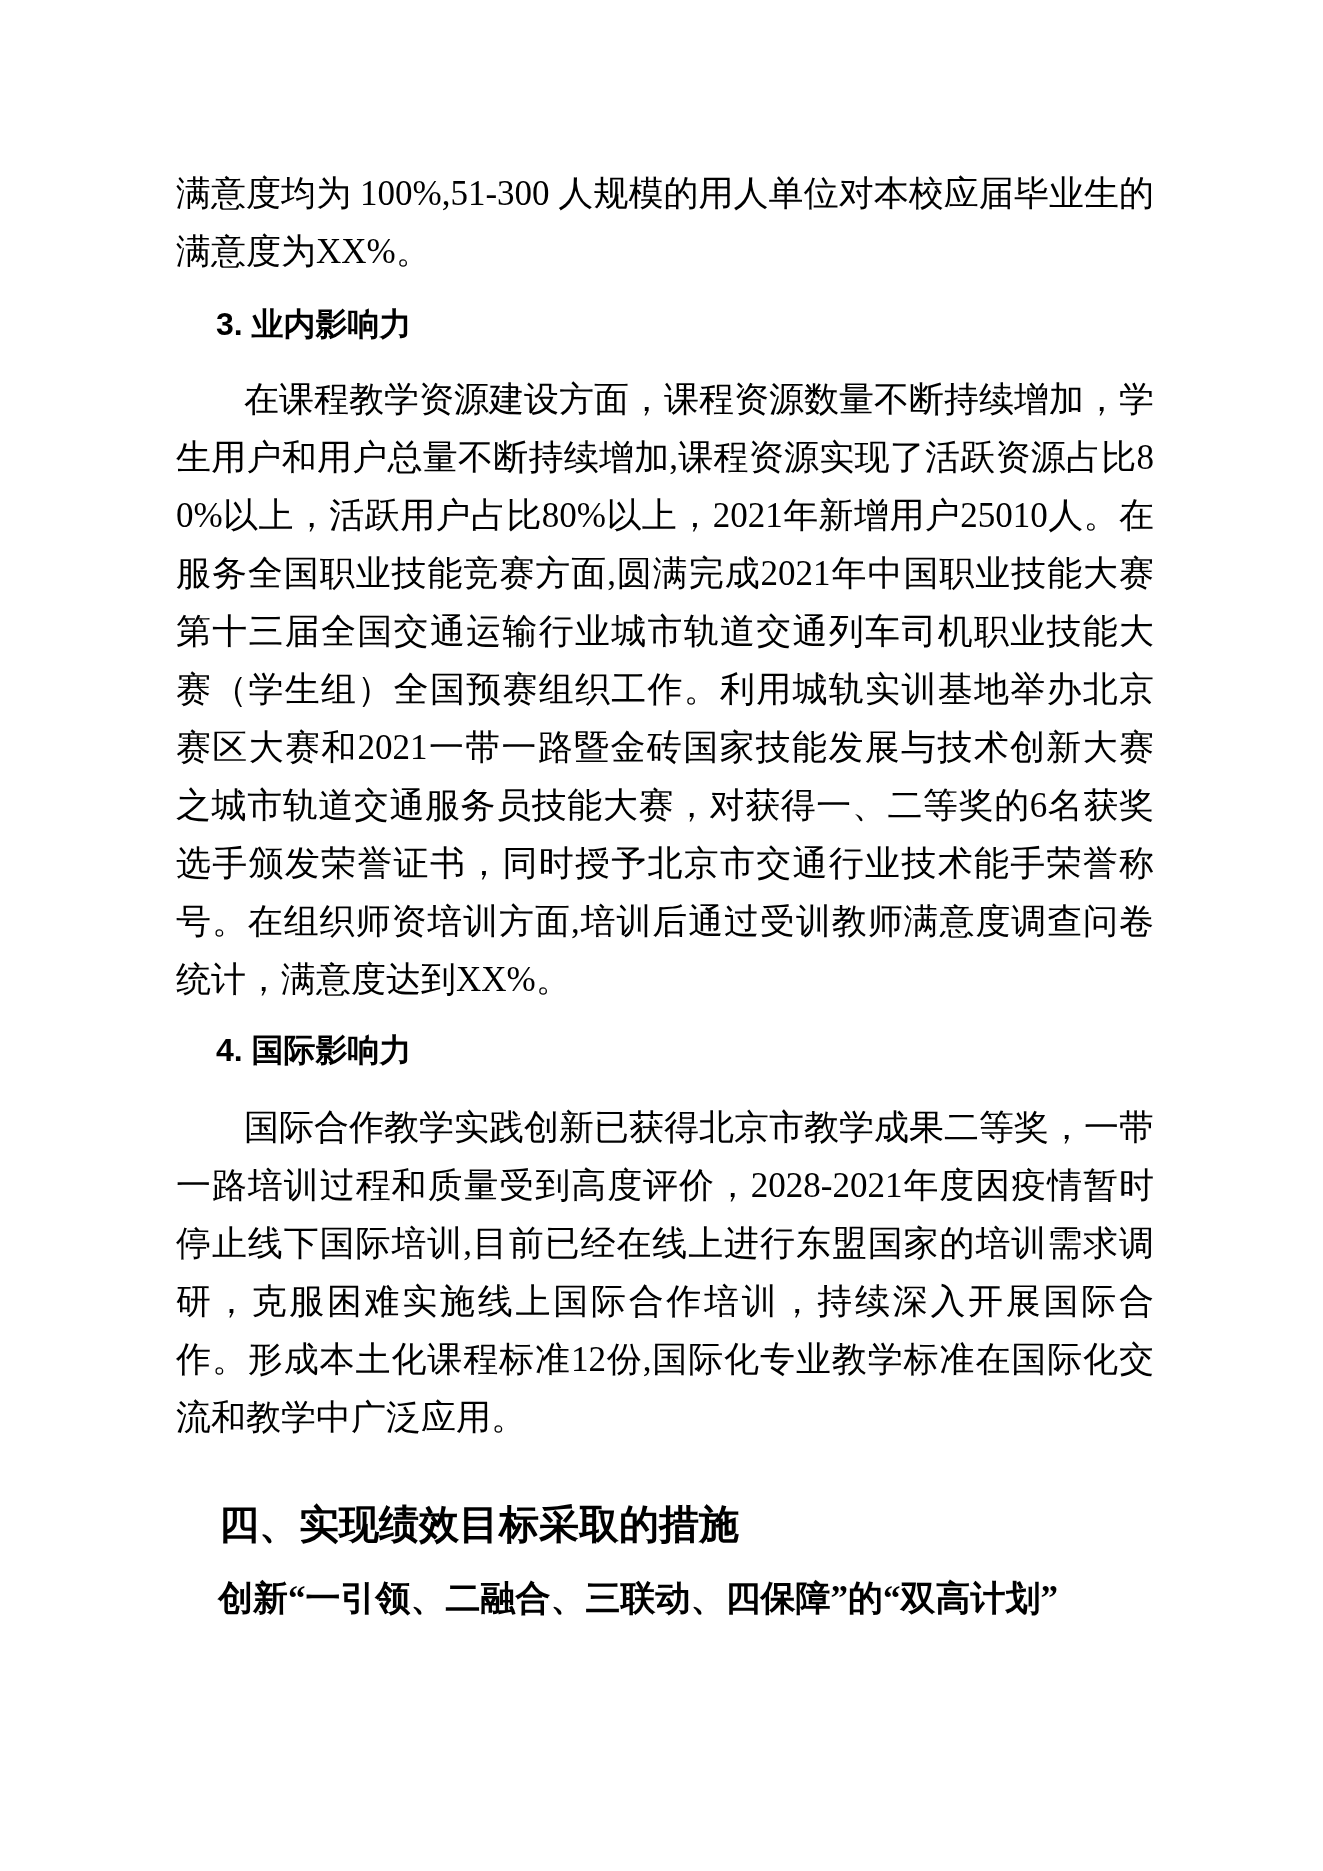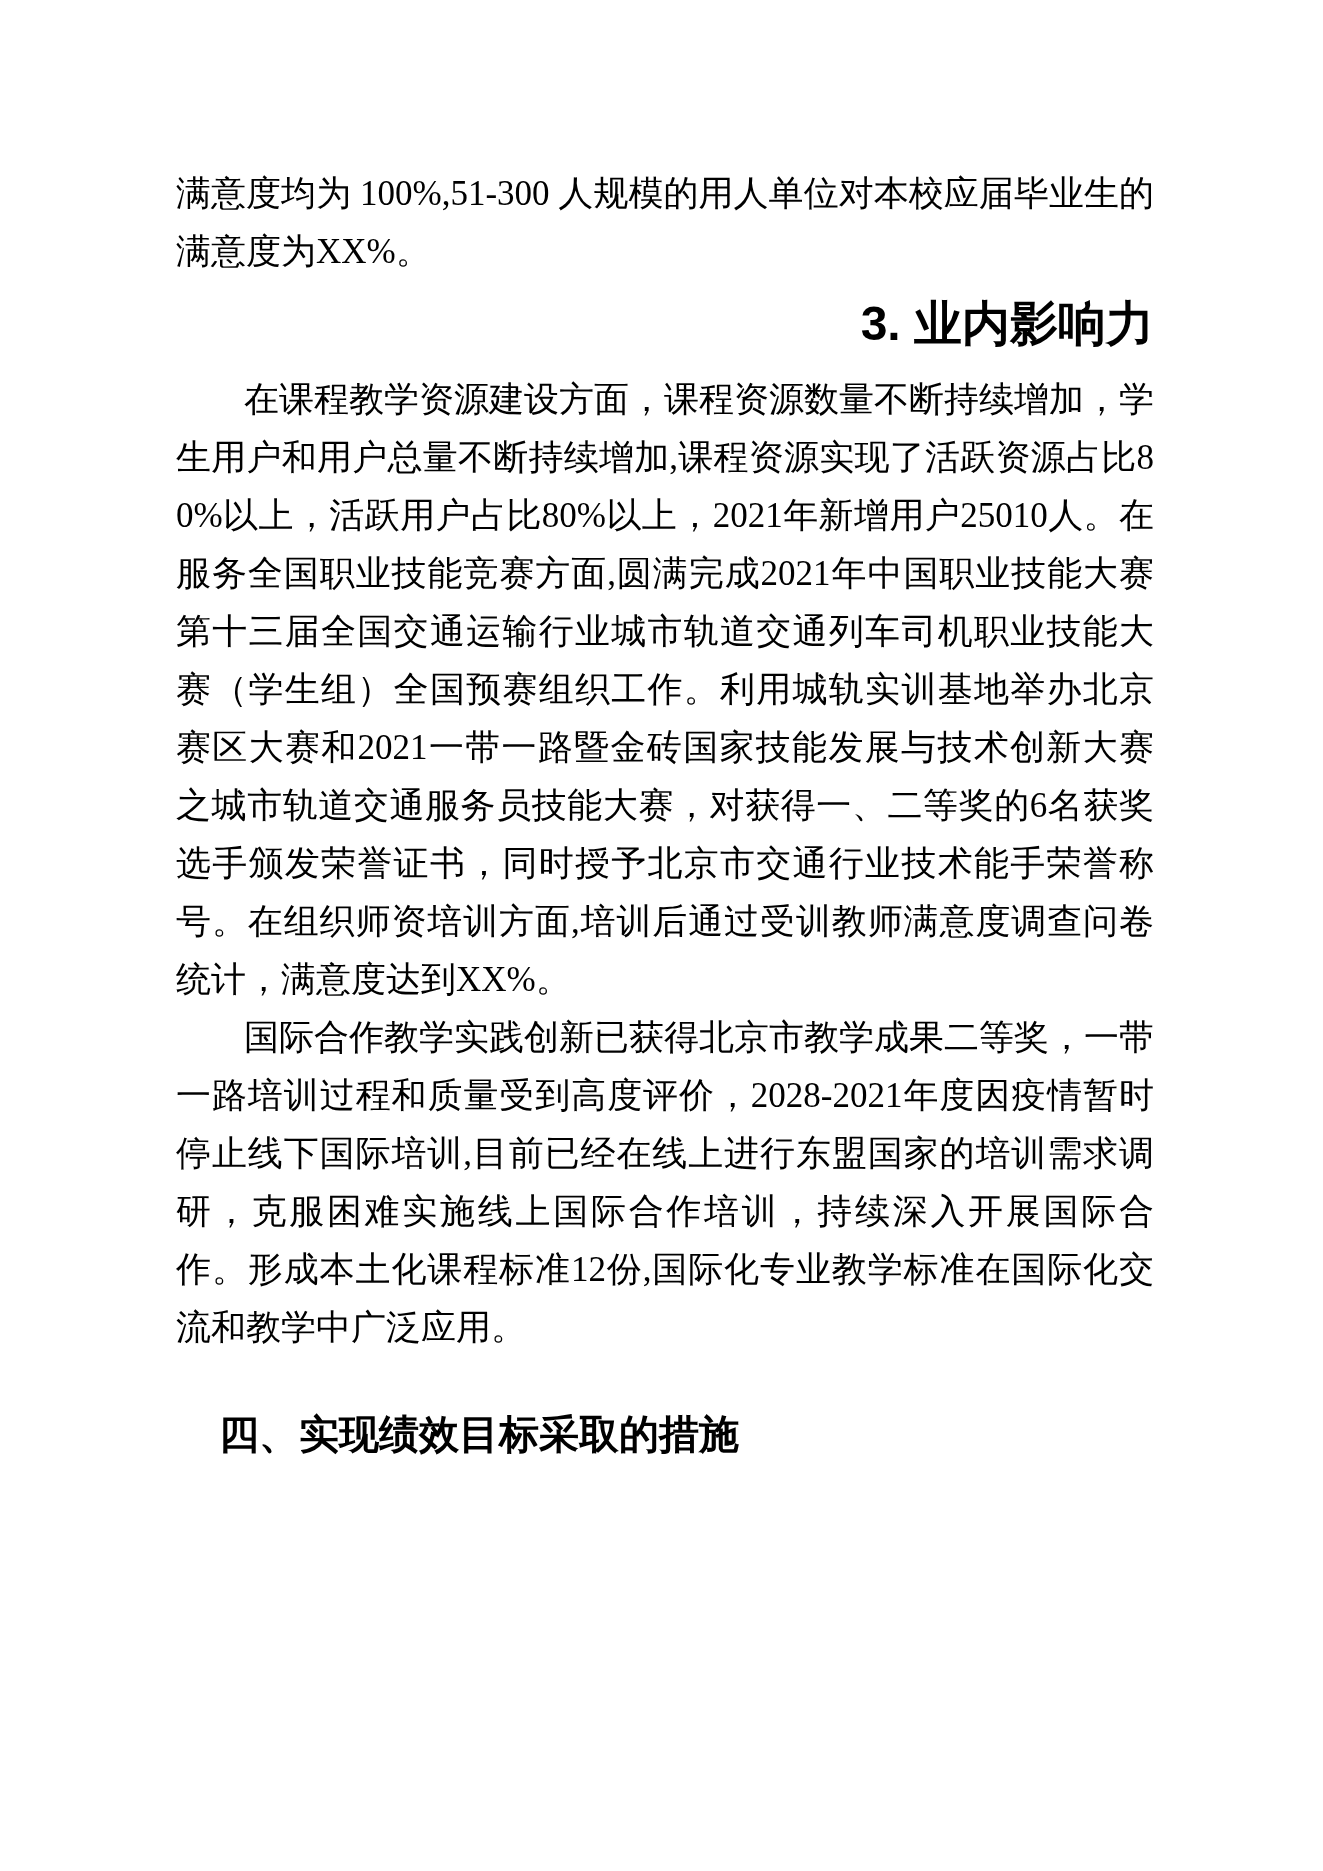--- a/index.html
+++ b/index.html
@@ -33,25 +33,24 @@
     text-indent: 68px;
     word-break: break-all;
   }
   .para.no-indent {
     text-indent: 0;
   }
   
   .heading-num {
     margin: 14px 0 18px 0;
     font-family: "Liberation Sans", "DejaVu Sans", sans-serif;
-    font-size: 48px;
+    font-size: 32px;
     line-height: 58px;
     font-weight: bold;
     text-indent: 40px;
-    text-align: right;
   }
   .heading-num.second {
     margin: 12px 0 20px 0;
   }
   
   .heading-major {
     margin: 48px 0 17px 0;
     font-family: "Liberation Sans", "DejaVu Sans", sans-serif;
     font-size: 40px;
     line-height: 58px;
@@ -79,21 +78,23 @@
 
 <div class="page">
   <div class="content">
 
     <p class="para no-indent">满意度均为 100%,51-300 人规模的用人单位对本校应届毕业生的满意度为XX%。</p>
 
     <h2 class="heading-num">3. 业内影响力</h2>
 
     <p class="para">在课程教学资源建设方面，课程资源数量不断持续增加，学生用户和用户总量不断持续增加,课程资源实现了活跃资源占比80%以上，活跃用户占比80%以上，2021年新增用户25010人。在服务全国职业技能竞赛方面,圆满完成2021年中国职业技能大赛第十三届全国交通运输行业城市轨道交通列车司机职业技能大赛（学生组）全国预赛组织工作。利用城轨实训基地举办北京赛区大赛和2021一带一路暨金砖国家技能发展与技术创新大赛之城市轨道交通服务员技能大赛，对获得一、二等奖的6名获奖选手颁发荣誉证书，同时授予北京市交通行业技术能手荣誉称号。在组织师资培训方面,培训后通过受训教师满意度调查问卷统计，满意度达到XX%。</p>
 
+    <h2 class="heading-num second">4. 国际影响力</h2>
 
     <p class="para">国际合作教学实践创新已获得北京市教学成果二等奖，一带一路培训过程和质量受到高度评价，2028-2021年度因疫情暂时停止线下国际培训,目前已经在线上进行东盟国家的培训需求调研，克服困难实施线上国际合作培训，持续深入开展国际合作。形成本土化课程标准12份,国际化专业教学标准在国际化交流和教学中广泛应用。</p>
 
     <h1 class="heading-major">四、实现绩效目标采取的措施</h1>
 
 
+    <p class="para lead-bold">创新“一引领、二融合、三联动、四保障”的“双高计划”</p>
 
   </div>
 </div>
 
 </body></html>

